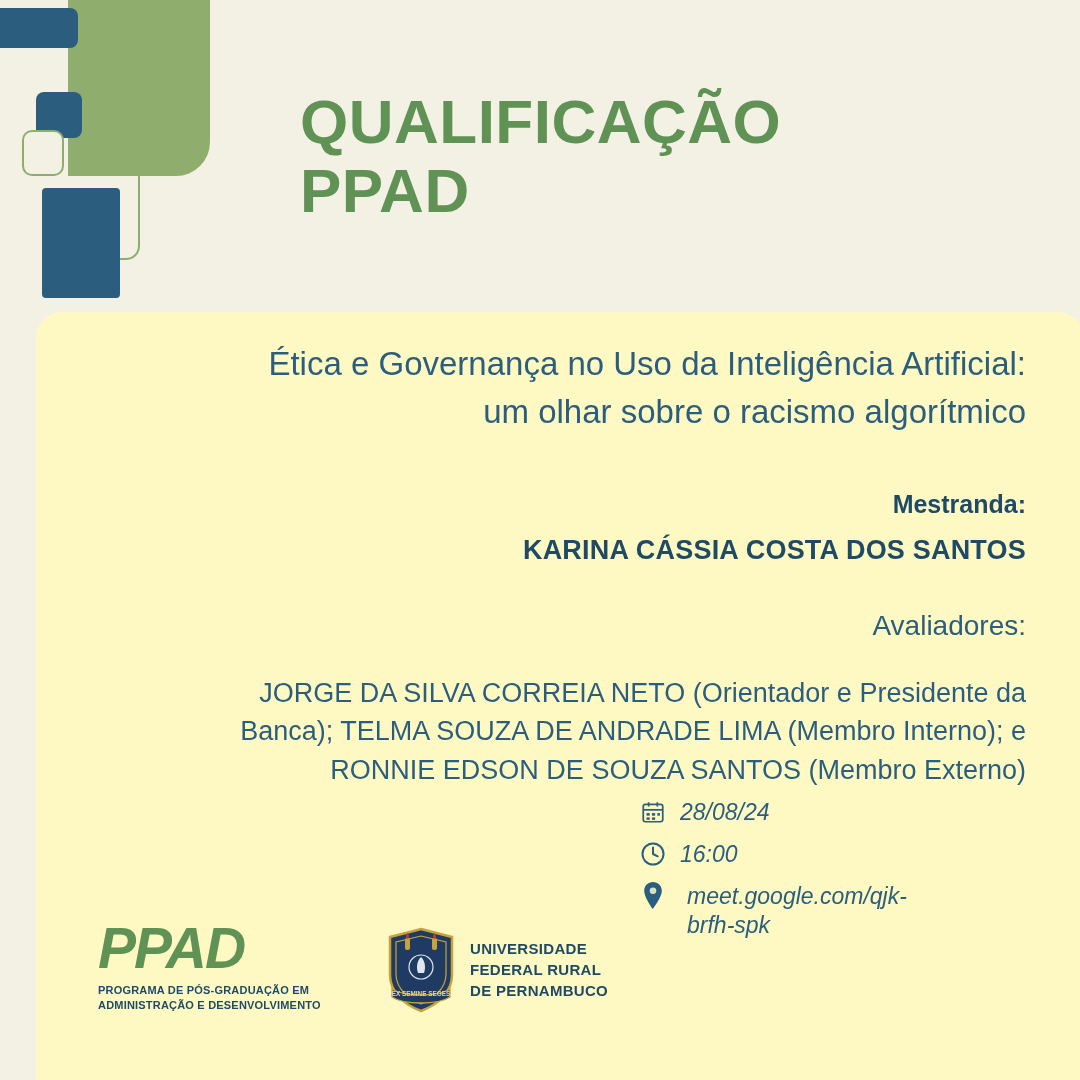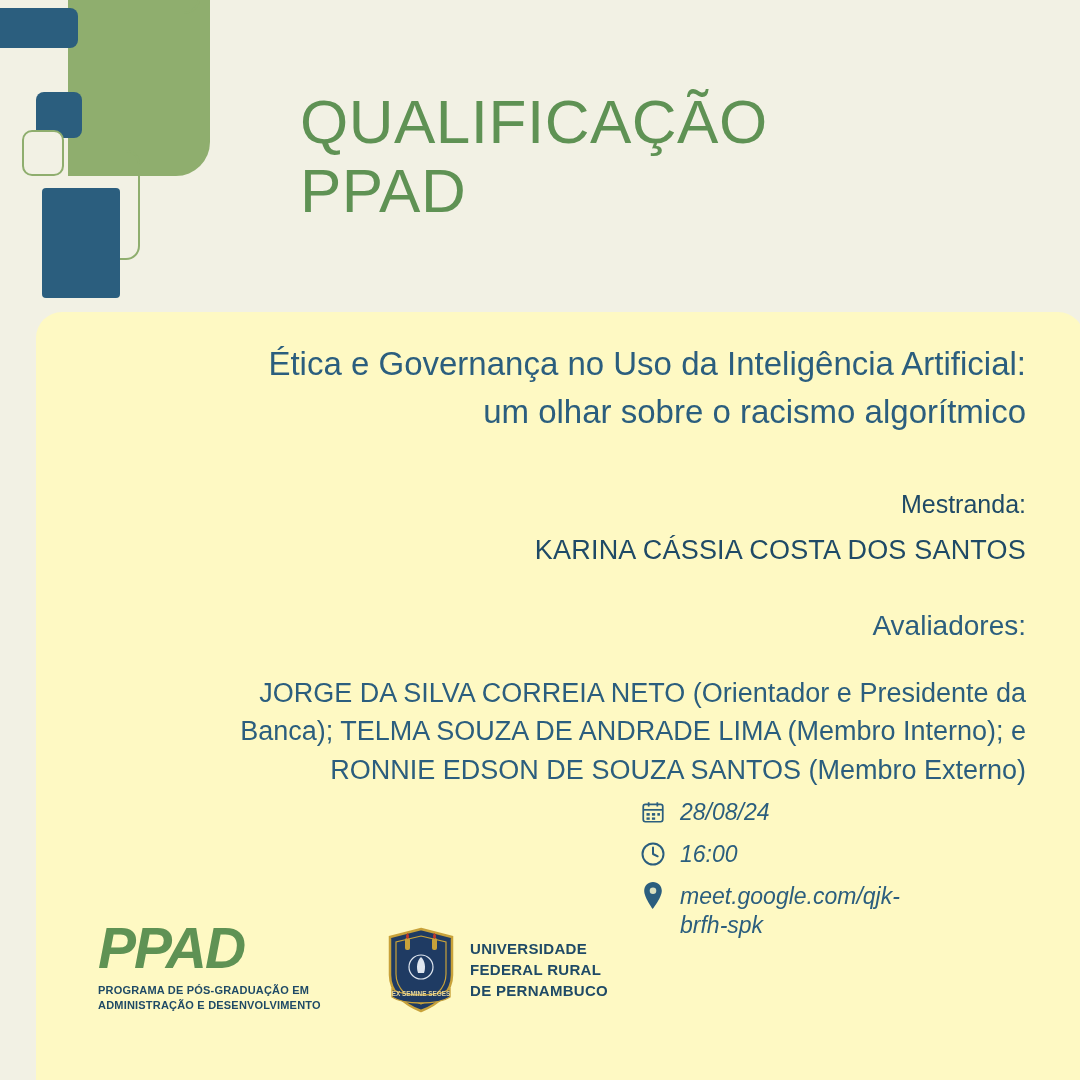--- a/index.html
+++ b/index.html
@@ -77,21 +77,21 @@
     left: 996px; top: 1036px; width: 92px; height: 40px;
     background: #2b5e7e; border-radius: 8px 0 0 8px;
   }
 
   
   .title-block {
     position: absolute; left: 300px; top: 92px; width: 640px;
   }
   .title-line {
     color: #5f9254;
-    font-weight: normal;
+    font-weight: bold;
     font-size: 62px;
     line-height: 0.98;
     letter-spacing: 0.5px;
   }
   .title-line.second { margin-top: 8px; }
 
   
   .card {
     position: absolute; left: 36px; top: 312px;
     width: 1048px; height: 768px;
@@ -104,21 +104,21 @@
     text-align: right;
     color: #2b5e7e;
     font-size: 33px;
     line-height: 1.45;
   }
 
   .speaker {
     position: absolute; left: 60px; top: 178px; width: 930px;
     text-align: right;
     color: #1f4a66;
-    font-weight: normal;
+    font-weight: bold;
   }
   .speaker .role { font-size: 25px; }
   .speaker .name { font-size: 27px; margin-top: 16px; letter-spacing: 0.2px; }
 
   .reviewers {
     position: absolute; left: 60px; top: 298px; width: 930px;
     text-align: right;
     color: #2b5e7e;
   }
   .reviewers .rev-title { font-size: 28px; }
@@ -246,21 +246,21 @@
         <span class="info-text">16:00</span>
       </div>
 
       <div class="info-row">
         <span class="info-icon">
           <svg width="26" height="30" viewBox="0 0 24 30" fill="#2b5e7e">
             <path d="M12 1C7 1 3.2 4.9 3.2 9.8c0 6.6 8 17.4 8.3 17.9.1.2.4.2.5 0 .4-.5 8.8-11.3 8.8-17.9C20.8 4.9 17 1 12 1z"></path>
             <circle cx="12" cy="9.8" r="3.3" fill="#d9e0c0"></circle>
           </svg>
         </span>
-        <span class="info-text" style="max-width:230px;">meet.google.com/qjk-brfh-spk</span>
+        <span class="info-text" style="max-width:230px;margin-left:7px;">meet.google.com/qjk-brfh-spk</span>
       </div>
 
     </div>
 
     <div class="logos">
 
       <div class="ppad-logo">
         <div class="ppad-word">PPAD</div>
         <div class="ppad-sub">
           <div>PROGRAMA DE PÓS-GRADUAÇÃO EM</div>

